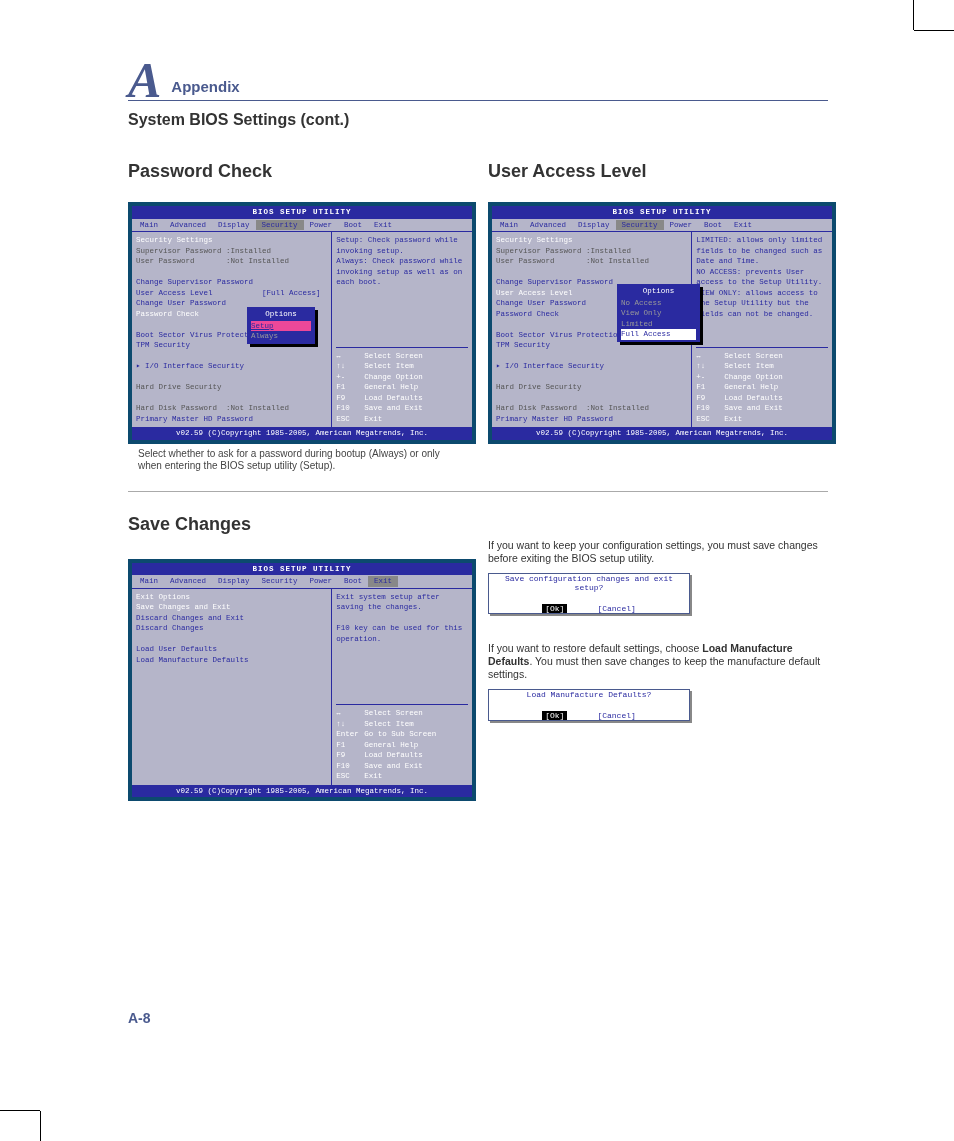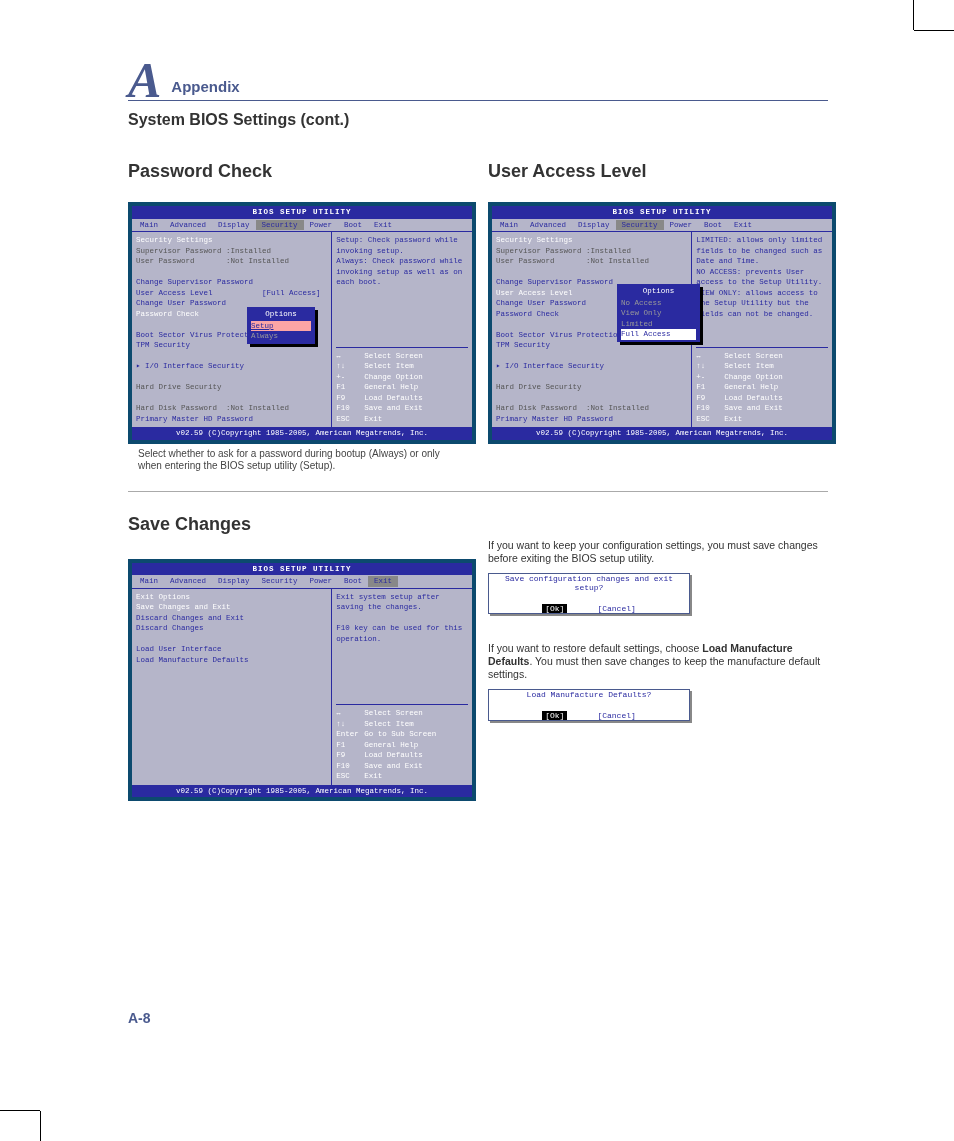--- a/index.html
+++ b/index.html
@@ -238,21 +238,21 @@
                 <div class="row item-blue">▸ I/O Interface Security</div>
                 <div class="row ">&nbsp;</div>
                 <div class="row item-grey">Hard Drive Security</div>
                 <div class="row ">&nbsp;</div>
                 <div class="row item-grey">Hard Disk Password  :Not Installed</div>
                 <div class="row item-blue">Primary Master HD Password</div>
               </div>
             <div class="popup" style="left:115px; top:75px; width:60px;">
               <div class="ptitle">Options</div>
               <div>
-                  <div class="sel-opt" style="background: #fca5a5; color: rgb(42, 42, 160); text-decoration: underline;">Setup</div>
+                  <div class="sel-opt" style="background: #ec4899; color: rgb(42, 42, 160); text-decoration: underline;">Setup</div>
                   <div class="opt">Always</div>
                 </div>
             </div>
           </div>
           <div class="bios-right">
             <div class="bios-right-help" style="white-space:pre-line;">Setup: Check password while invoking setup.
 Always: Check password while invoking setup as well as on each boot.</div>
             <div class="bios-right-nav">
                 <div><span class="k">↔</span>Select Screen</div>
                 <div><span class="k">↑↓</span>Select Item</div>
@@ -351,21 +351,21 @@
             <span class="sel">Exit</span>
           </div>
         <div class="bios-body">
           <div class="bios-left" style="min-height:190px;">
             <div class="heading-white">Exit Options</div>
             <div>
                 <div class="row heading-white">Save Changes and Exit</div>
                 <div class="row item-blue">Discard Changes and Exit</div>
                 <div class="row item-blue">Discard Changes</div>
                 <div class="row ">&nbsp;</div>
-                <div class="row item-blue">Load User Interface</div>
+                <div class="row item-blue">Load User Defaults</div>
                 <div class="row item-blue">Load Manufacture Defaults</div>
               </div>
           </div>
           <div class="bios-right">
             <div class="bios-right-help" style="white-space:pre-line;">Exit system setup after saving the changes.
 
 F10 key can be used for this operation.</div>
             <div class="bios-right-nav">
                 <div><span class="k">↔</span>Select Screen</div>
                 <div><span class="k">↑↓</span>Select Item</div>

